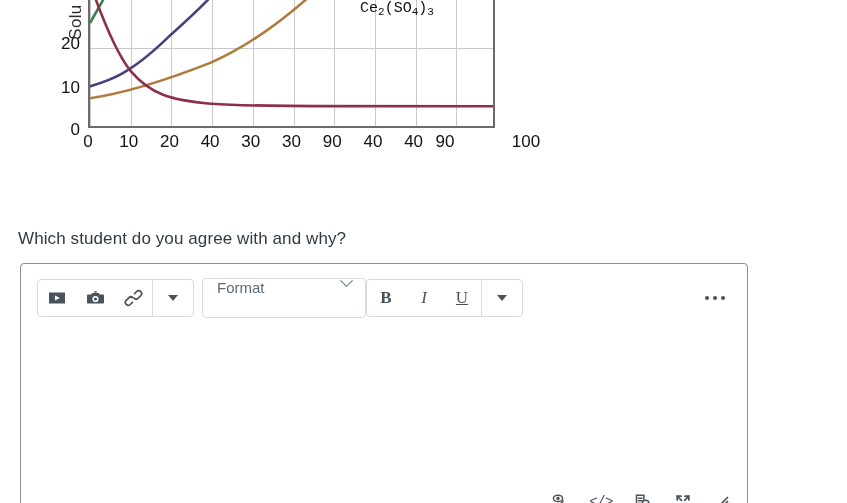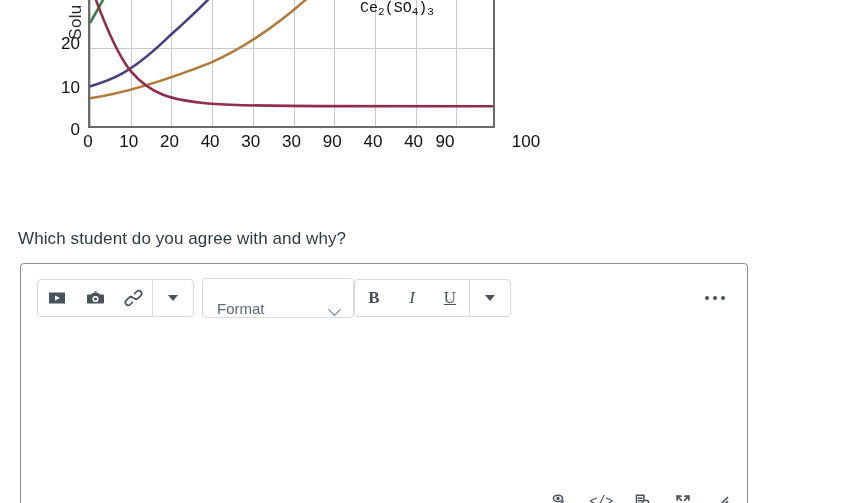--- a/index.html
+++ b/index.html
@@ -119,25 +119,25 @@
   .sep { width: 1px; height: 36px; background: #d7dade; }
   .caret-btn { min-width: 40px; }
   .caret {
     width: 0; height: 0;
     border-left: 5px solid transparent;
     border-right: 5px solid transparent;
     border-top: 6px solid #4a525a;
   }
   .format-group {
     margin-left: 8px;
-    display: flex; align-items: flex-end;
+    display: flex; align-items: flex-start;
     justify-content: space-between;
     border: 1px solid #d7dade;
     border-radius: 4px;
-    height: 40px; width: 152px;
+    height: 40px; width: 164px;
     padding: 0 14px;
     cursor: pointer;
   }
   .format-label { font-size: 15px; color: #5b6a78; }
   .chev {
     width: 9px; height: 9px;
     border-right: 1.6px solid #6b7780;
     border-bottom: 1.6px solid #6b7780;
     transform: rotate(45deg) translate(-2px,-2px);
   }

